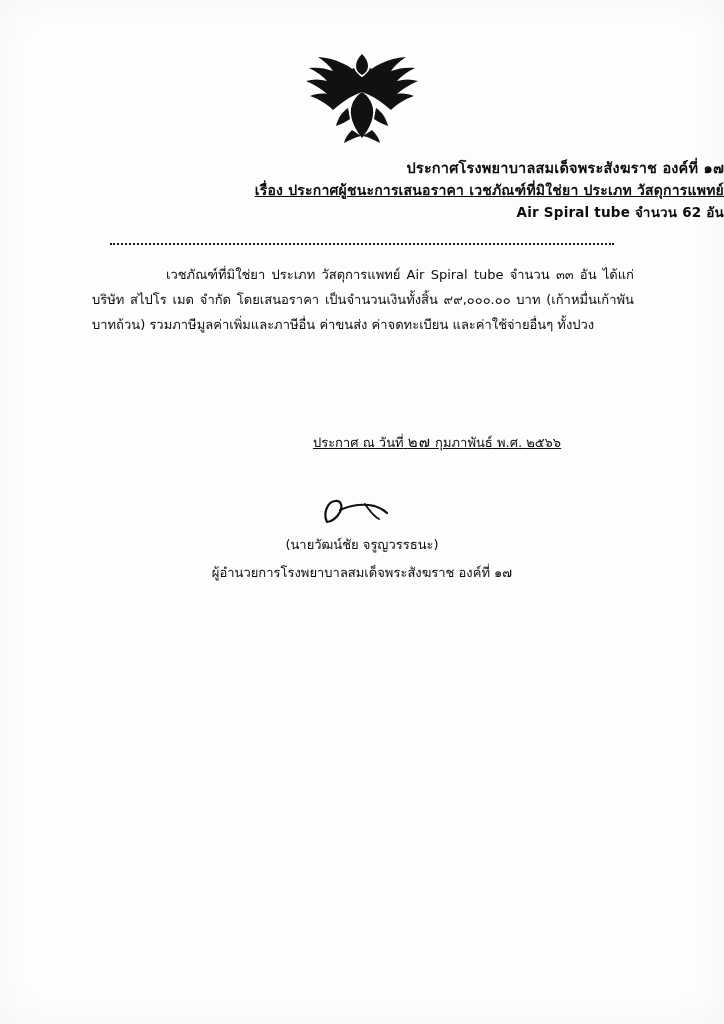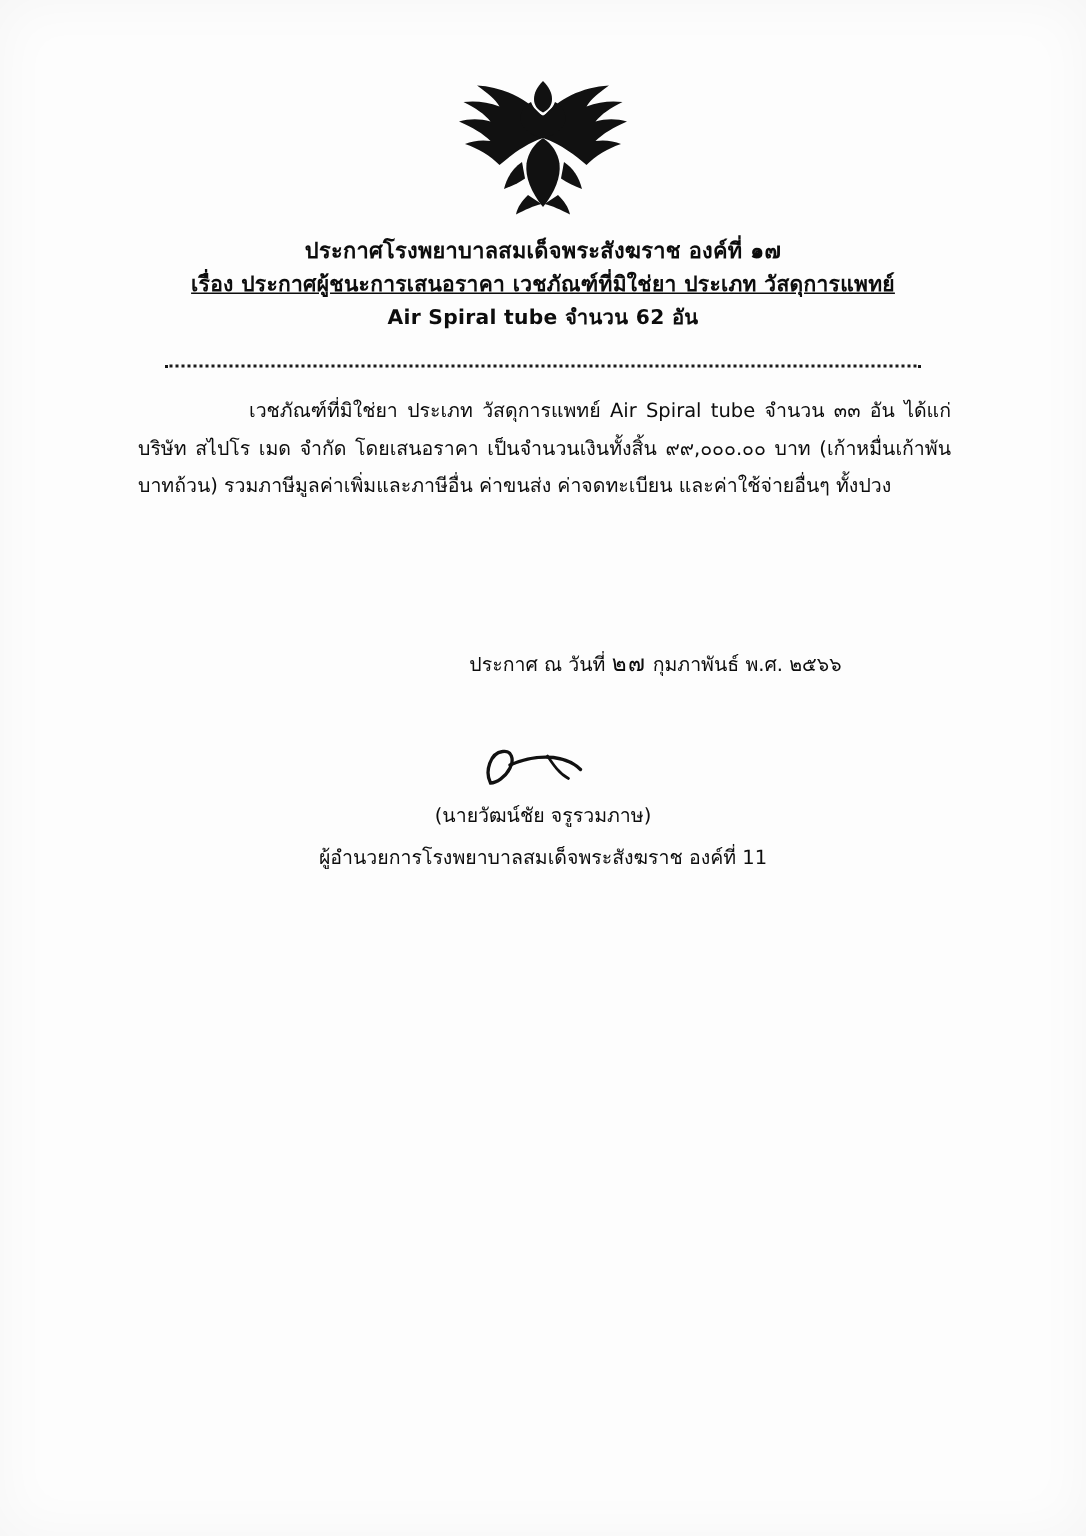--- a/index.html
+++ b/index.html
@@ -45,20 +45,21 @@
     left: 0;
     width: 100%;
     text-align: center;
   }
   .heading .line {
     font-weight: bold;
     font-size: 14.5px;
     letter-spacing: .2px;
     line-height: 22px;
     white-space: nowrap;
+    text-align: right;
   }
   .heading .line.l2 { font-size: 14px; text-decoration: underline; }
   .heading .line.l3 { font-size: 13.5px; font-weight: bold; }
 
   .dotted-rule {
     position: absolute;
     top: 243px;
     left: 110px;
     width: 504px;
     height: 3px;
@@ -85,20 +86,21 @@
     position: absolute;
     top: 430px;
     left: 0;
     width: 100%;
     text-align: center;
     font-size: 13px;
   }
   .date-line .inner {
     display: inline-block;
     padding-left: 150px;
+    text-decoration: underline;
   }
   .date-num {
     font-size: 15px;
     letter-spacing: 1px;
   }
 
   
   .signature-mark {
     position: absolute;
     top: 492px;
@@ -176,18 +178,18 @@
 
   <div class="signature-mark">
     <svg width="110" height="40" viewBox="0 0 110 40" aria-hidden="true">
       <path d="M20 30 C16 22 20 10 28 9 C34 8 36 14 33 20 C30 26 24 30 20 30 Z" fill="none" stroke="#111" stroke-width="2.2" stroke-linecap="round"></path>
       <path d="M33 18 C42 14 52 12 62 13 C70 14 76 17 80 21" fill="none" stroke="#111" stroke-width="2.2" stroke-linecap="round"></path>
       <path d="M58 12 C62 18 66 24 72 27" fill="none" stroke="#111" stroke-width="1.8" stroke-linecap="round"></path>
     </svg>
   </div>
 
   <div class="sign-block">
-    <span class="name">(นายวัฒน์ชัย จรูรวมภาษ)</span>
-    <span class="position">ผู้อำนวยการโรงพยาบาลสมเด็จพระสังฆราช องค์ที่ 11</span>
+    <span class="name">(นายวัฒน์ชัย จรูญวรรธนะ)</span>
+    <span class="position">ผู้อำนวยการโรงพยาบาลสมเด็จพระสังฆราช องค์ที่ ๑๗</span>
   </div>
 
   <div class="edge-shadow"></div>
 </div>
 
 </body></html>

